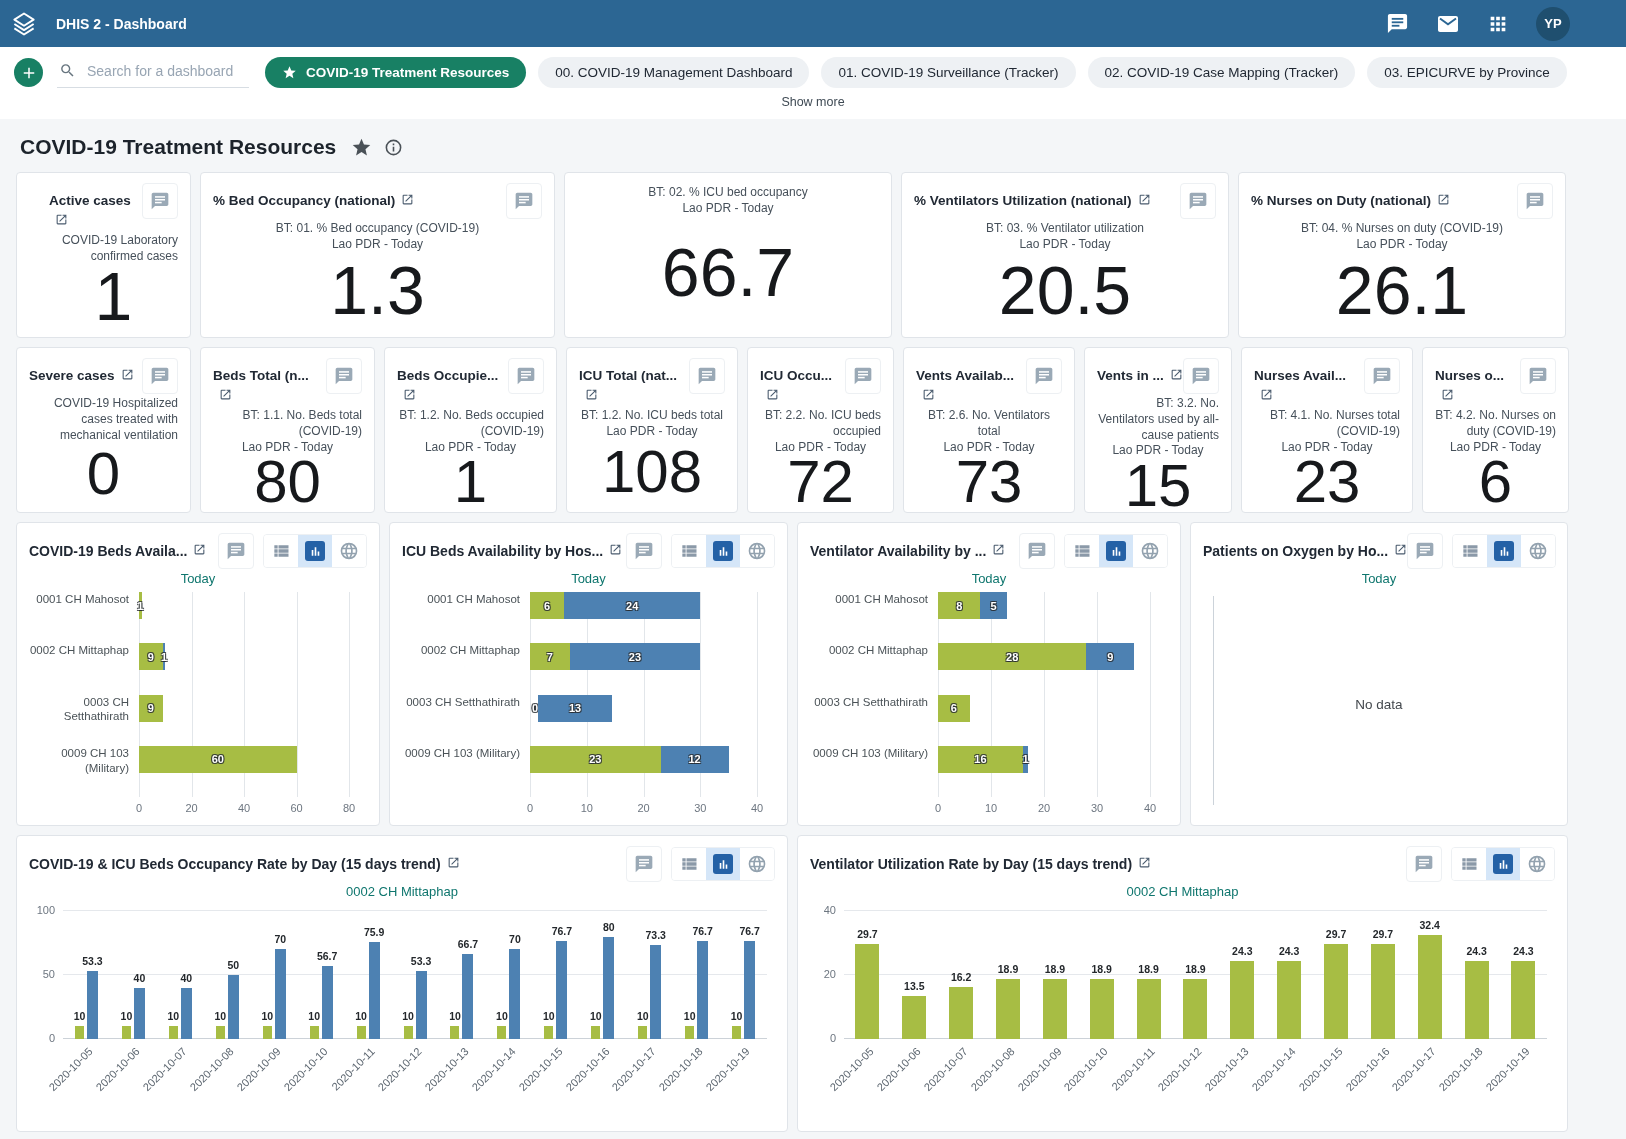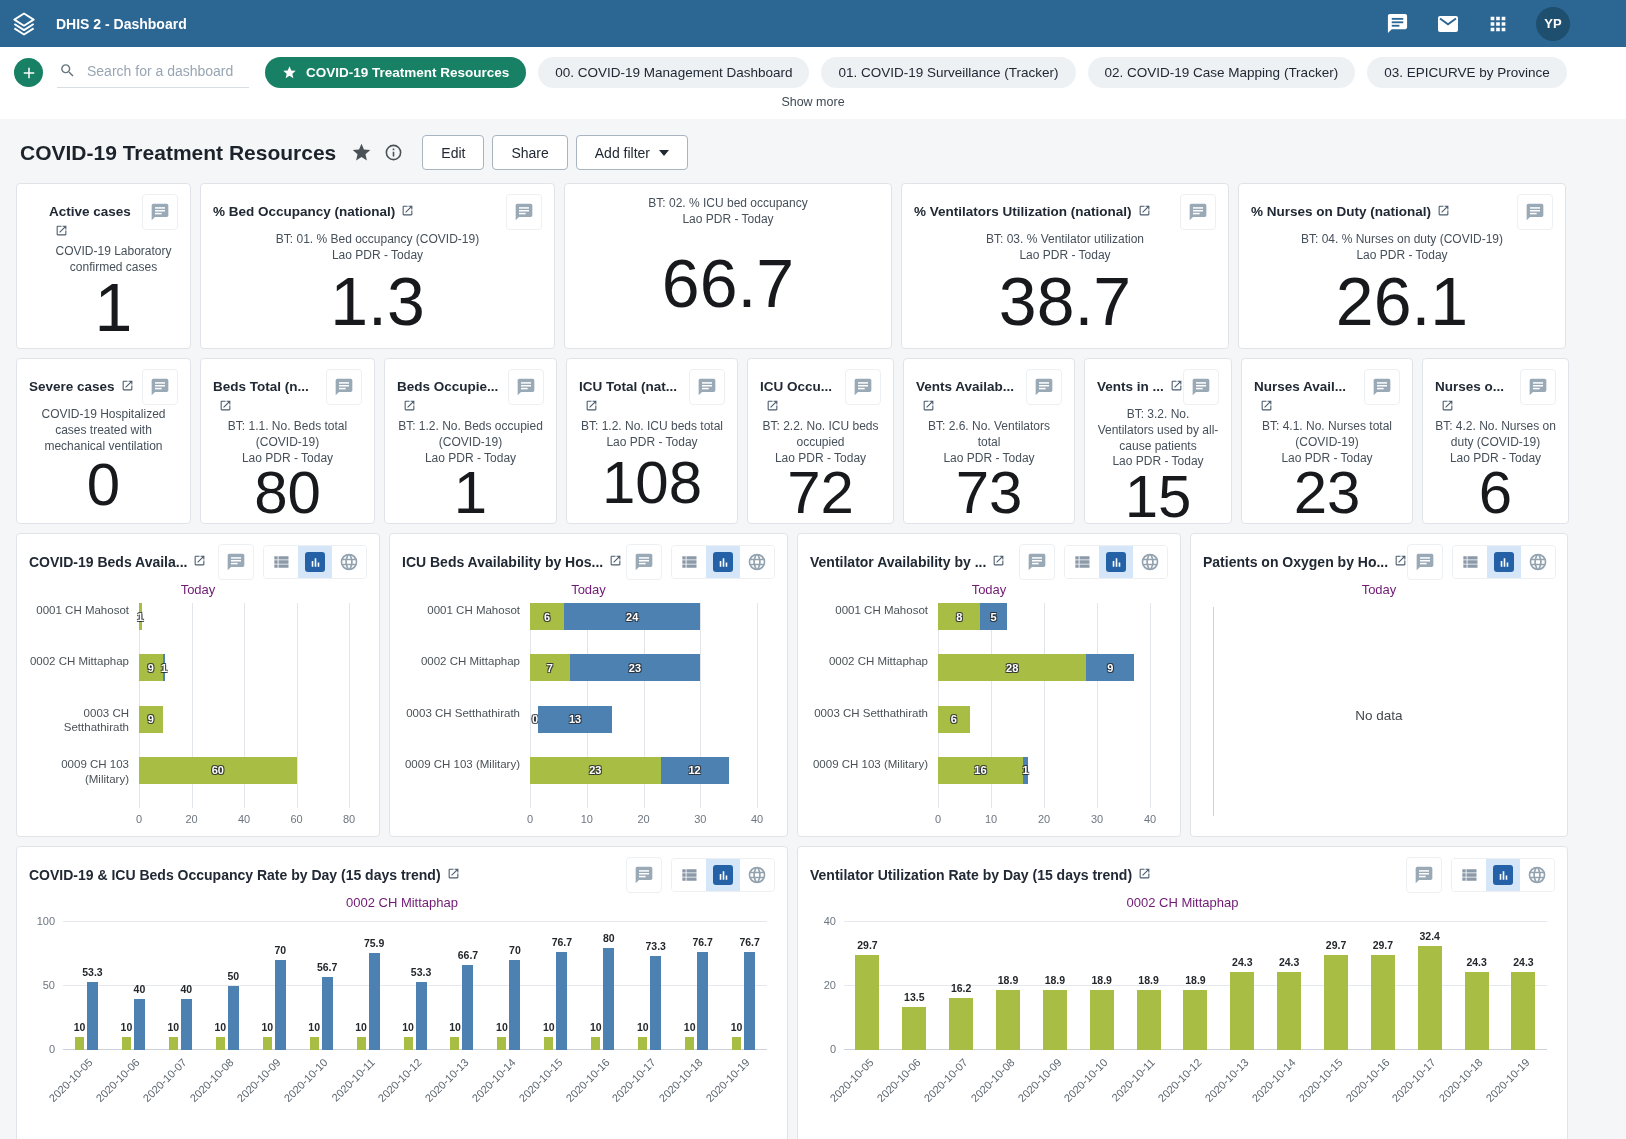--- a/index.html
+++ b/index.html
@@ -43,33 +43,33 @@
   .row-trends .card{height:297px;}
   
   .sc-head{display:flex;align-items:flex-start;}
   .sc-titlewrap{padding-top:7px;line-height:1.25;min-width:0;}
   .sc-title{font-size:13.5px;font-weight:bold;color:#212934;}
   .launch{margin-left:6px;display:inline-block;vertical-align:-1px;cursor:pointer;}
   .icon-btn{width:34px;height:34px;border:1px solid #edf0f3;border-radius:4px;display:flex;align-items:center;justify-content:center;flex-shrink:0;cursor:pointer;background:#fff;}
   .sc-comment{margin-left:auto;}
   .sc-desc{font-size:12px;color:#46505a;margin-top:2px;line-height:1.32;}
   .sc-desc .dl{text-align:center;}
-  .sc-desc .dl.left{text-align:center;}
+  .sc-desc .dl.left{text-align:right;}
   .sc-value{flex:1;display:flex;align-items:center;justify-content:center;color:#17191c;line-height:.9;}
   .row-stats-1 .sc-value{font-size:68px;}
   .row-stats-2 .sc-value{font-size:60px;}
   
   .cc-head{display:flex;align-items:center;min-height:36px;}
   .cc-title{font-size:14px;font-weight:bold;color:#212934;white-space:nowrap;}
   .cc-actions{margin-left:auto;display:flex;align-items:center;gap:9px;}
   .toggle{display:flex;border:1px solid #edf0f3;border-radius:4px;overflow:hidden;}
   .tbtn{width:34px;height:32px;display:flex;align-items:center;justify-content:center;cursor:pointer;background:#fff;}
   .tbtn.selected{background:#d5e6f8;}
   .chip-chart{width:20px;height:20px;border-radius:3px;background:#2461a6;display:flex;align-items:center;justify-content:center;}
-  .cc-sub{text-align:center;font-size:13px;color:#701a75;margin:2px 0 4px;}
+  .cc-sub{text-align:center;font-size:13px;color:#0f766e;margin:2px 0 4px;}
   
   .hbody{position:relative;flex:1;display:flex;flex-direction:column;padding-top:2px;}
   .hgridlines{position:absolute;top:2px;bottom:0;}
   .vline{position:absolute;top:0;bottom:0;width:1px;background:#e2e6ea;}
   .hrow{display:flex;align-items:flex-start;flex:1;position:relative;}
   .hrow-label{padding-right:10px;box-sizing:border-box;text-align:right;font-size:11.5px;color:#4a5257;line-height:1.3;flex-shrink:0;}
   .hrow-bars{flex:1;display:flex;align-items:center;height:27px;}
   .seg{height:100%;display:flex;align-items:center;justify-content:center;cursor:pointer;}
   .seg-label{font-size:11px;font-weight:bold;color:#fff;white-space:nowrap;
     text-shadow:-1px -1px 0 rgba(40,45,50,.8),1px -1px 0 rgba(40,45,50,.8),-1px 1px 0 rgba(40,45,50,.8),1px 1px 0 rgba(40,45,50,.8);}
@@ -182,30 +182,20 @@
     <span class="dh-star">
       <svg viewBox="0 0 24 24" width="21" height="21" fill="#4a5157">
           <path d="M12 17.27 18.18 21l-1.64-7.03L22 9.24l-7.19-.61L12 2 9.19 8.63 2 9.24l5.46 4.73L5.82 21z"></path>
         </svg>
     </span>
     <span class="dh-info">
       <svg viewBox="0 0 24 24" width="19" height="19" fill="#4a5157">
           <path d="M12 2a10 10 0 1 0 0 20 10 10 0 0 0 0-20zm0 18a8 8 0 1 1 0-16 8 8 0 0 1 0 16zm-1-11h2V7h-2v2zm0 8h2v-6h-2v6z"></path>
         </svg>
     </span>
-    <div class="btns">
-      <button class="btn">Edit</button>
-      <button class="btn">Share</button>
-      <button class="btn">
-        <span>Add filter</span>
-        <svg width="10" height="6" viewBox="0 0 10 6">
-            <path d="M0 0l5 6 5-6z" fill="#212934"></path>
-          </svg>
-      </button>
-    </div>
   </div>
 
   <main class="content">
     <div class="row row-stats-1">
         <div class="card" style="width: 175px; padding-left: 32px;">
           <div class="sc-head">
             <div class="sc-titlewrap"><span class="sc-title">Active cases</span><span class="launch"><svg viewBox="0 0 24 24" width="13" height="13" fill="#4a5b6e">
                   <path d="M19 19H5V5h7V3H5a2 2 0 0 0-2 2v14a2 2 0 0 0 2 2h14c1.1 0 2-.9 2-2v-7h-2v7zM14 3v2h3.59l-9.83 9.83 1.41 1.41L19 6.41V10h2V3h-7z"></path>
                 </svg></span></div>
             <div class="icon-btn sc-comment">
@@ -266,21 +256,21 @@
                   <rect x="6" y="9.6" width="12" height="1.8"></rect>
                   <rect x="6" y="13" width="8" height="1.8"></rect>
                 </g>
               </svg>
             </div>
           </div>
           <div class="sc-desc">
             <div class="dl">BT: 03. % Ventilator utilization</div>
             <div class="dl">Lao PDR - Today</div>
           </div>
-          <div class="sc-value">38.7</div>
+          <div class="sc-value">20.5</div>
         </div>
         <div class="card" style="width: 328px;">
           <div class="sc-head">
             <div class="sc-titlewrap"><span class="sc-title">% Nurses on Duty (national)</span><span class="launch"><svg viewBox="0 0 24 24" width="13" height="13" fill="#4a5b6e">
                   <path d="M19 19H5V5h7V3H5a2 2 0 0 0-2 2v14a2 2 0 0 0 2 2h14c1.1 0 2-.9 2-2v-7h-2v7zM14 3v2h3.59l-9.83 9.83 1.41 1.41L19 6.41V10h2V3h-7z"></path>
                 </svg></span></div>
             <div class="icon-btn sc-comment">
               <svg viewBox="0 0 24 24" width="20" height="20">
                 <path fill="#9aa9b6" d="M20 2H4c-1.1 0-2 .9-2 2v18l4-4h14c1.1 0 2-.9 2-2V4c0-1.1-.9-2-2-2z"></path>
                 <g fill="#fff">

